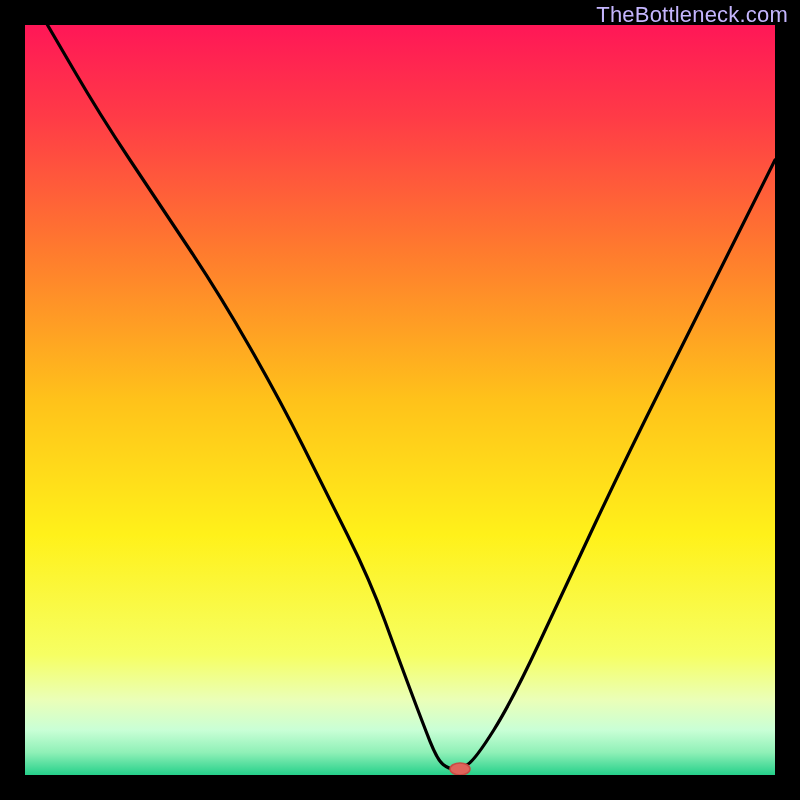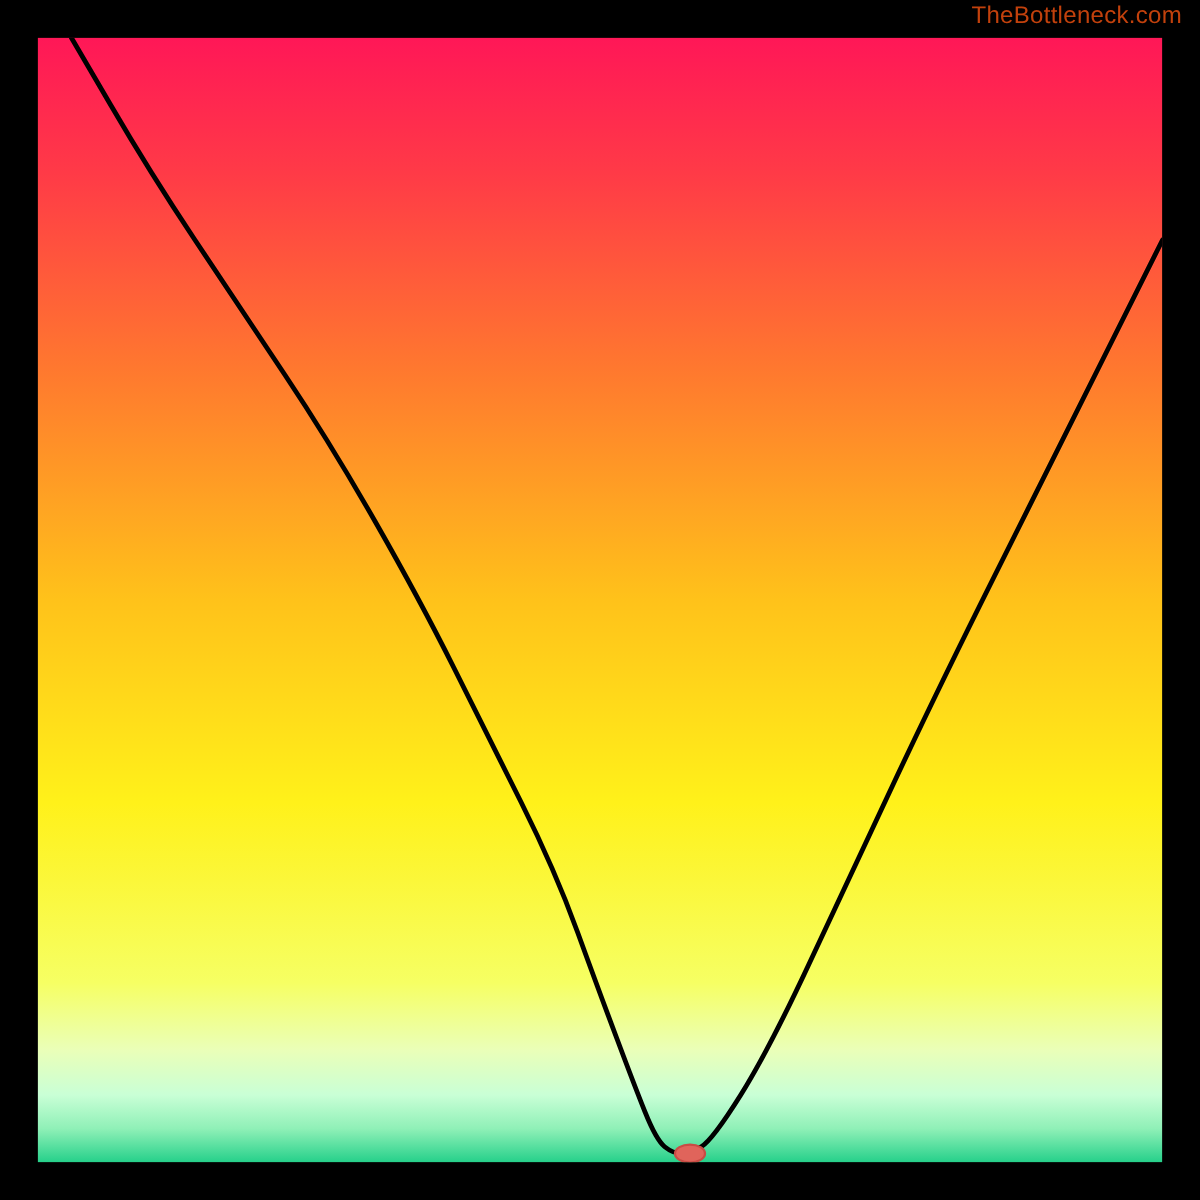--- a/index.html
+++ b/index.html
@@ -15,22 +15,22 @@
     left: 0;
     top: 0;
     width: 800px;
     height: 800px;
     background: #000;
   }
   .watermark {
     position: absolute;
     top: 2px;
     right: 12px;
-    color: #c2410c;
-    font-size: 16px;
+    color: #c4b5fd;
+    font-size: 22px;
     font-weight: 500;
     letter-spacing: 0.2px;
     z-index: 10;
   }
   .plot {
     position: absolute;
     left: 25px;
     top: 25px;
     width: 750px;
     height: 750px;

